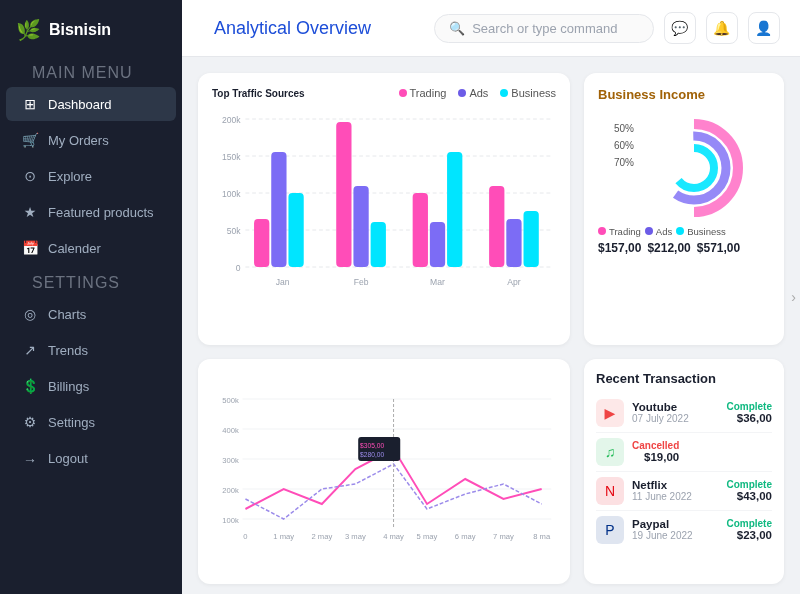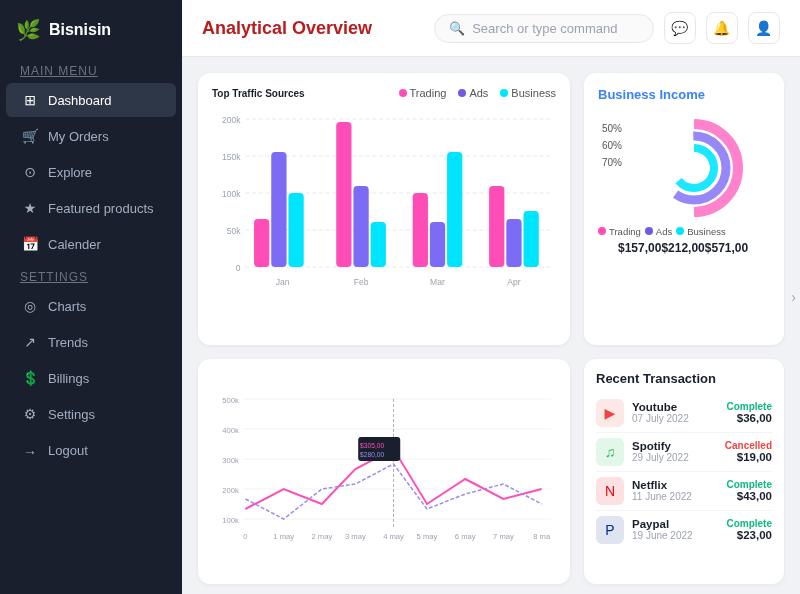--- a/index.html
+++ b/index.html
@@ -20,26 +20,25 @@
       display: flex;
       align-items: center;
       gap: 8px;
       padding: 18px 16px 14px;
       font-weight: 700;
       font-size: 16px;
       color: #fff;
     }
     .logo-icon { font-size: 20px; }
     .sidebar-section-label {
-      font-size: 12px;
+      font-size: 16px;
       color: #6b7280;
       text-transform: uppercase;
       letter-spacing: 1px;
-      padding: 8px 20px 4px;
-      text-decoration: underline;
+      padding: 8px 32px 4px;
     }
     .sidebar-item {
       display: flex;
       align-items: center;
       gap: 10px;
       padding: 9px 16px;
       font-size: 13px;
       color: #a0aec0;
       cursor: pointer;
       border-radius: 6px;
@@ -59,21 +58,21 @@
     
     #header {
       background: #fff;
       padding: 12px 20px;
       display: flex;
       align-items: center;
       justify-content: space-between;
       border-bottom: 1px solid #e5e7eb;
       flex-shrink: 0;
     }
-    .page-title { font-size: 18px; font-weight: 700; color: #b91c1c; }
+    .page-title { font-size: 18px; font-weight: 400; color: #1d4ed8; margin-left: 12px; }
     .header-right { display: flex; align-items: center; gap: 10px; }
     .search-bar {
       display: flex;
       align-items: center;
       border: 1px solid #e5e7eb;
       border-radius: 20px;
       padding: 6px 14px;
       gap: 7px;
       font-size: 13px;
       color: #9ca3af;
@@ -118,26 +117,26 @@
 
     
     .bar-chart-area {
       position: relative;
       height: 200px;
     }
     .bar-chart-svg { width: 100%; height: 100%; }
 
     
     .income-card { grid-column: 2; grid-row: 1; }
-    .income-title { font-size: 13px; font-weight: 600; color: #3b82f6; margin-bottom: 8px; }
+    .income-title { font-size: 13px; font-weight: 600; color: #a16207; margin-bottom: 8px; }
     .donut-area { display: flex; align-items: center; justify-content: center; position: relative; margin: 6px 0; }
-    .donut-labels { font-size: 10px; color: #555; position: absolute; left: 4px; top: 10px; line-height: 1.7; }
+    .donut-labels { font-size: 10px; color: #555; position: absolute; left: 16px; top: 10px; line-height: 1.7; }
     .income-period { font-size: 12px; font-weight: 600; color: #1a1f2e; margin-top: 6px; }
     .income-legend { display: flex; gap: 4px; flex-wrap: wrap; font-size: 9.5px; color: #555; margin: 4px 0; }
-    .income-values { display: flex; margin-top: 2px; margin-left: 20px; }
+    .income-values { display: flex; gap: 6px; margin-top: 2px; }
     .income-val { font-size: 12px; font-weight: 700; color: #1a1f2e; }
     .income-arrow { position: absolute; right: 4px; top: 50%; transform: translateY(-50%); font-size: 14px; color: #aaa; cursor: pointer; }
 
     
     .sale-card { grid-column: 1; grid-row: 2; }
 
     
     .transaction-card { grid-column: 2; grid-row: 2; padding: 12px; overflow: hidden; }
     .transaction-title { font-size: 13px; font-weight: 600; color: #1a1f2e; margin-bottom: 8px; }
     .tx-item { display: flex; align-items: center; gap: 8px; padding: 5px 0; border-bottom: 1px solid #f3f4f6; }
@@ -353,24 +352,20 @@
         <div class="tx-name">Youtube</div>
         <div class="tx-date">07 July 2022</div>
       </div>
       <div class="tx-right">
         <div class="tx-status status-complete">Complete</div>
         <div class="tx-amount">$36,00</div>
       </div>
     </div>
           <div class="tx-item">
       <div class="tx-logo" style="background:#1db95420; color:#1db954;">♫</div>
-      <div class="tx-info">
-        <div class="tx-name">Spotify</div>
-        <div class="tx-date">29 July 2022</div>
-      </div>
       <div class="tx-right">
         <div class="tx-status status-cancelled">Cancelled</div>
         <div class="tx-amount">$19,00</div>
       </div>
     </div>
           <div class="tx-item">
       <div class="tx-logo" style="background:#e5091420; color:#e50914;">N</div>
       <div class="tx-info">
         <div class="tx-name">Netflix</div>
         <div class="tx-date">11 June 2022</div>

